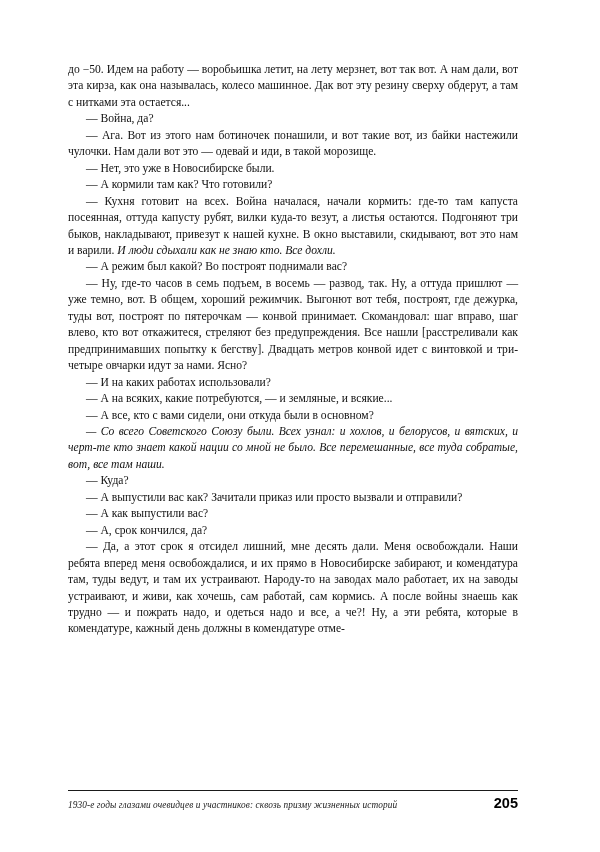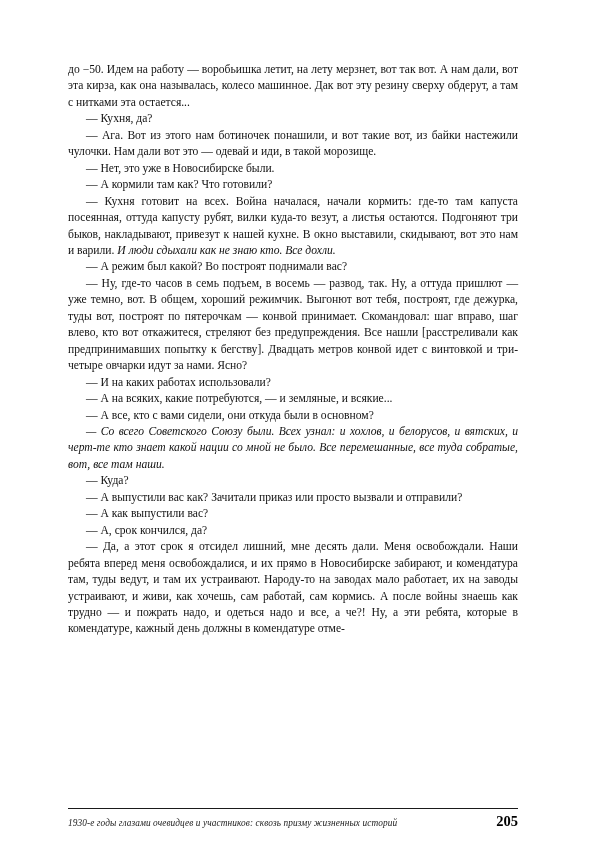--- a/index.html
+++ b/index.html
@@ -35,21 +35,21 @@
   }
   .body-text p.noindent {
     text-indent: 0;
   }
   .ital {
     font-style: italic;
   }
   .footer {
     position: absolute;
     left: 68px;
-    top: 808px;
+    top: 790px;
     width: 450px;
   }
   .footer-rule {
     border: 0;
     border-top: 1.1px solid #1a1a1a;
     margin: 0 0 4px 0;
     width: 100%;
   }
   .footer-row {
     display: flex;
@@ -59,33 +59,33 @@
   .footer-title {
     font-size: 9.3px;
     font-style: italic;
     font-family: "Liberation Serif", serif;
     color: #1a1a1a;
     letter-spacing: 0.1px;
   }
   .page-number {
     font-size: 14.5px;
     font-weight: bold;
-    font-family: Liberation Serif, serif;
+    font-family: Liberation Sans, sans-serif;
     color: #000000;
   }
 </style>
 </head>
 <body>
 
 <div class="page">
 
   <div class="content">
     <div class="body-text">
         <p class="noindent"><span>до −50. Идем на работу — воробьишка летит, на лету мерзнет, вот так вот. А нам дали, вот эта кирза, как она называлась, колесо машинное. Дак вот эту резину сверху обдерут, а там с нитками эта остается...</span></p>
-        <p class="indent"><span>— Кухня, да?</span></p>
+        <p class="indent"><span>— Война, да?</span></p>
         <p class="indent"><span>— Ага. Вот из этого нам ботиночек понашили, и вот такие вот, из байки настежили чулочки. Нам дали вот это — одевай и иди, в такой морозище.</span></p>
         <p class="indent"><span>— Нет, это уже в Новосибирске были.</span></p>
         <p class="indent"><span>— А кормили там как? Что готовили?</span></p>
         <p class="indent"><span>— Кухня готовит на всех. Война началася, начали кормить: где-то там капуста посеянная, оттуда капусту рубят, вилки куда-то везут, а листья остаются. Подгоняют три быков, накладывают, привезут к нашей кухне. В окно выставили, скидывают, вот это нам и варили. </span><span class="ital">И люди сдыхали как не знаю кто. Все дохли.</span></p>
         <p class="indent"><span>— А режим был какой? Во построят поднимали вас?</span></p>
         <p class="indent"><span>— Ну, где-то часов в семь подъем, в восемь — развод, так. Ну, а оттуда пришлют — уже темно, вот. В общем, хороший режимчик. Выгонют вот тебя, построят, где дежурка, туды вот, построят по пятерочкам — конвой принимает. Скомандовал: шаг вправо, шаг влево, кто вот откажитеся, стреляют без предупреждения. Все нашли [расстреливали как предпринимавших попытку к бегству]. Двадцать метров конвой идет с винтовкой и три-четыре овчарки идут за нами. Ясно?</span></p>
         <p class="indent"><span>— И на каких работах использовали?</span></p>
         <p class="indent"><span>— А на всяких, какие потребуются, — и земляные, и всякие...</span></p>
         <p class="indent"><span>— А все, кто с вами сидели, они откуда были в основном?</span></p>
         <p class="indent"><span class="ital">— Со всего Советского Союзу были. Всех узнал: и хохлов, и белорусов, и вятских, и черт-те кто знает какой нации со мной не было. Все перемешанные, все туда собратые, вот, все там наши.</span></p>

